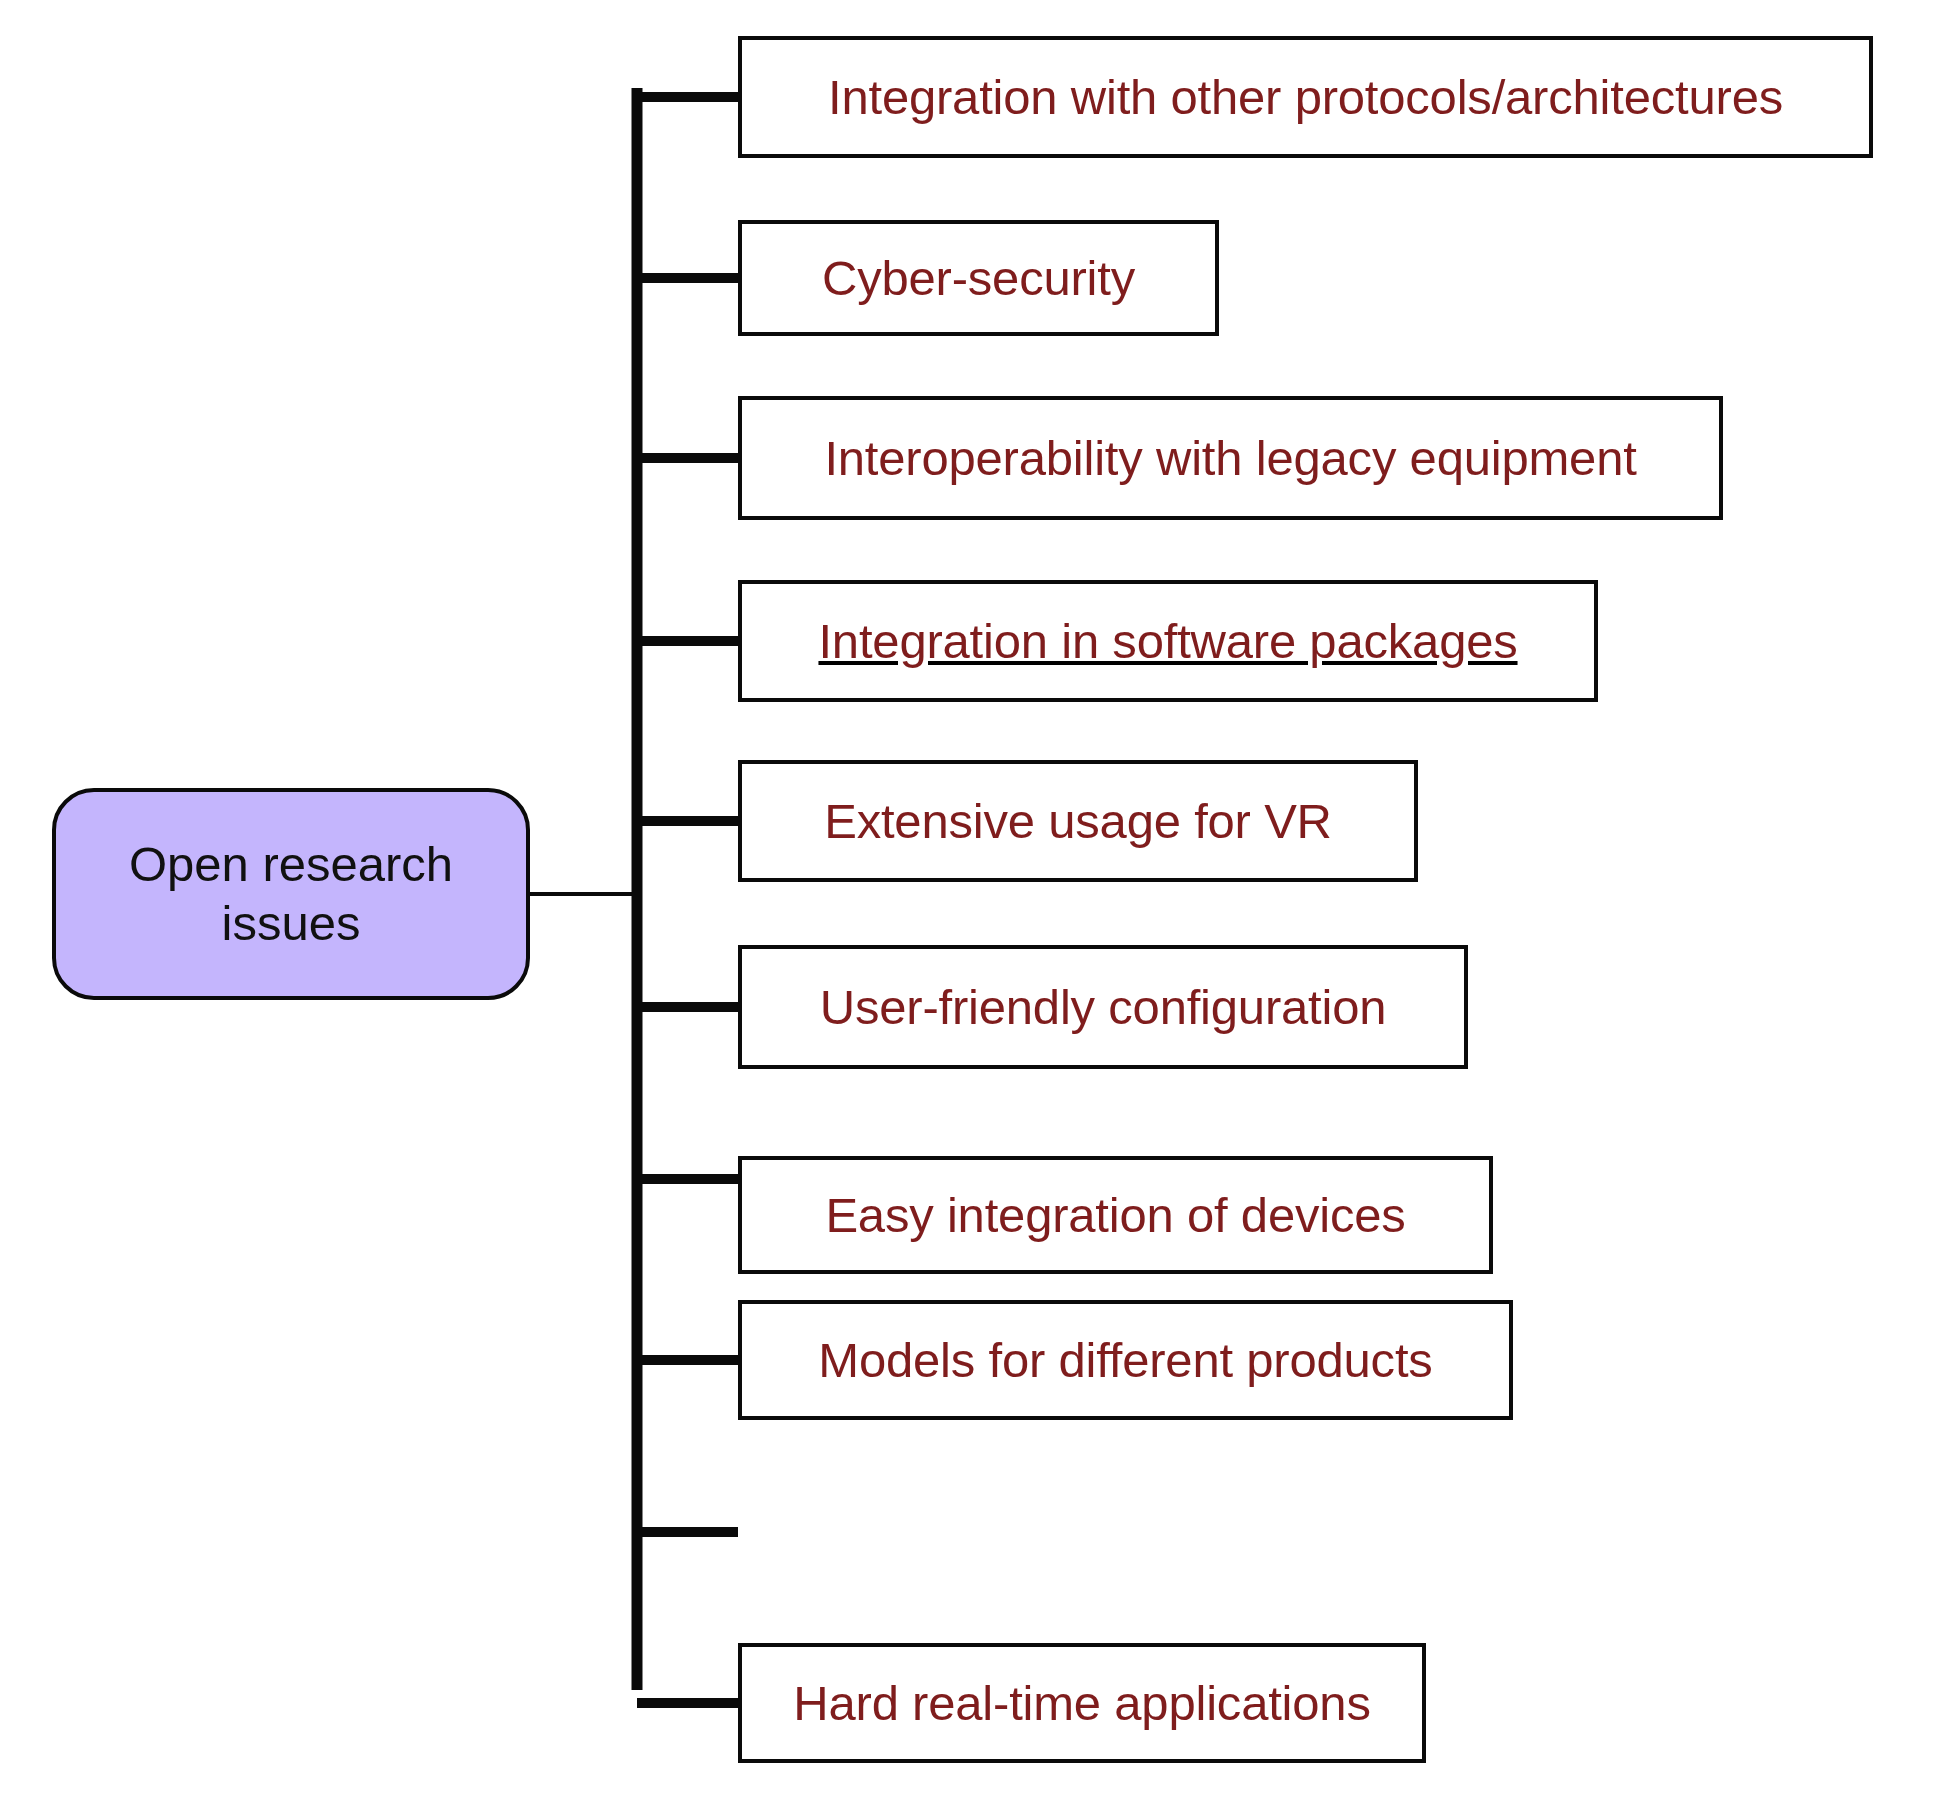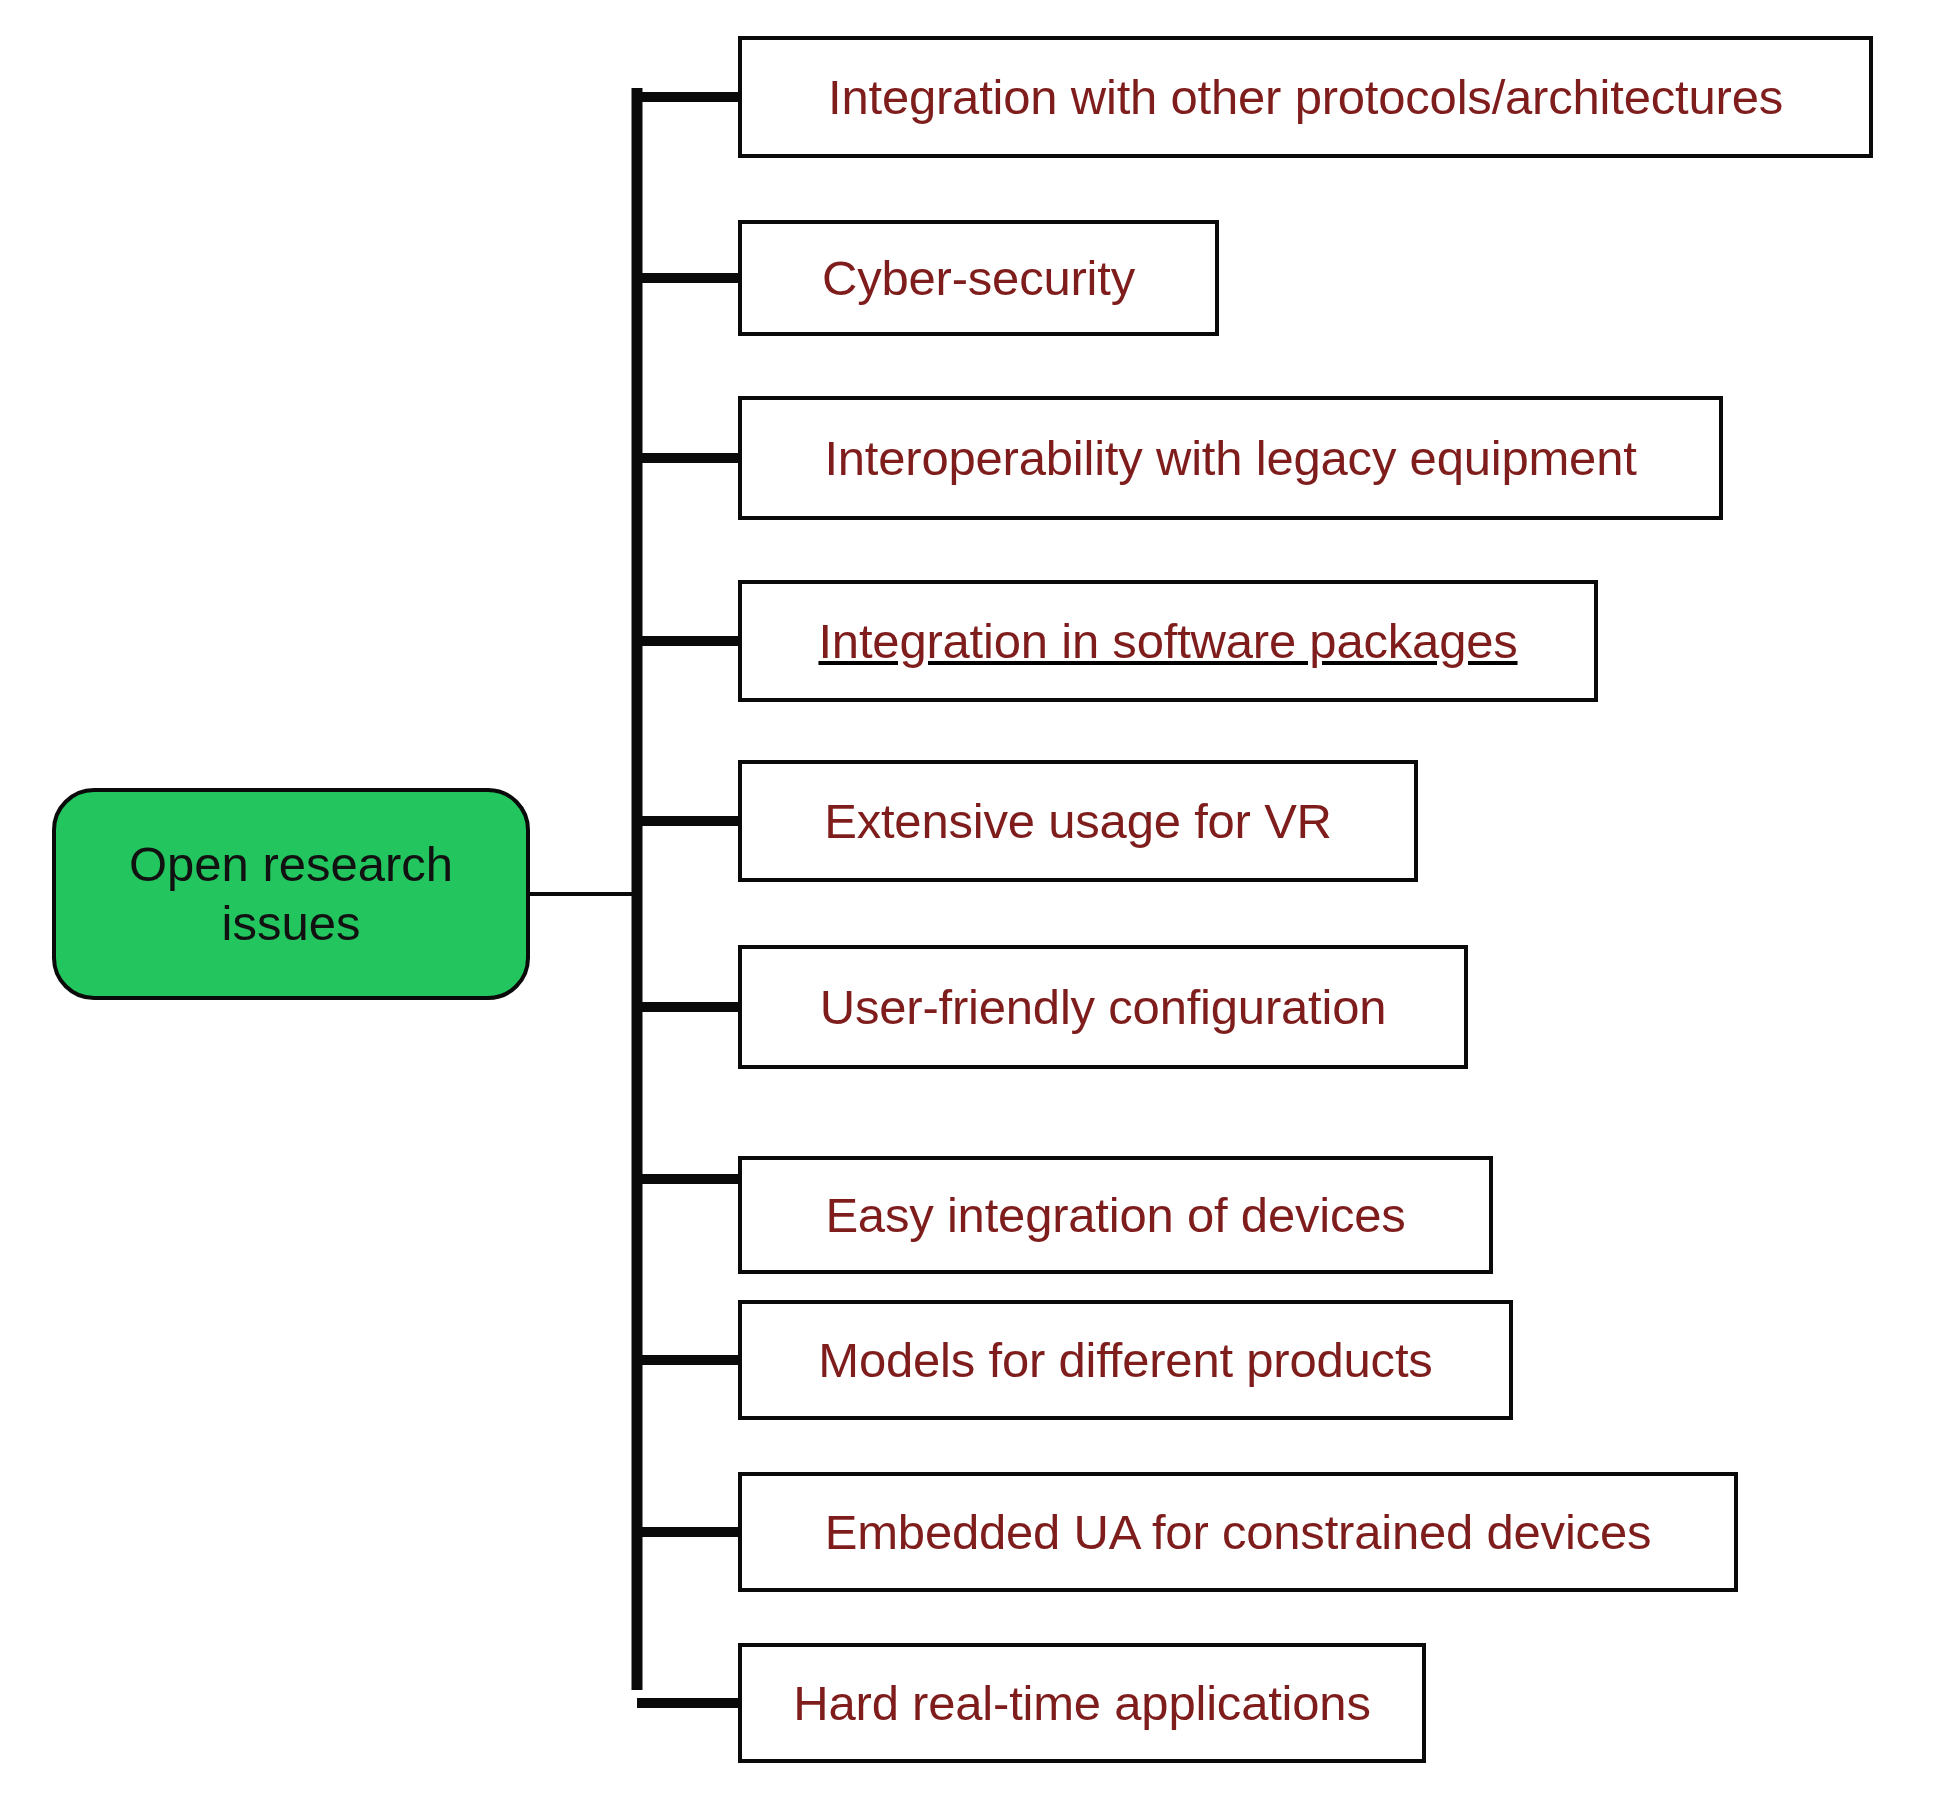--- a/index.html
+++ b/index.html
@@ -37,21 +37,21 @@
     font-size: 49px;
     line-height: 1.12;
     color: #7f1d1d;
     white-space: nowrap;
     letter-spacing: -0.2px;
     text-align: center;
   }
   .root-box {
     position: absolute;
     box-sizing: border-box;
-    background: #22c55e;
+    background: #c4b5fd;
     border: 4px solid #0a0a0a;
     border-radius: 42px;
     display: flex;
     align-items: center;
     justify-content: center;
     z-index: 3;
   }
   .root-label {
     font-size: 49px;
     line-height: 1.2;
@@ -102,20 +102,17 @@
   </div>
   <div class="node-box" style="left: 738px; top: 945px; width: 730px; height: 124px;">
     <span class="node-label">User-friendly configuration</span>
   </div>
   <div class="node-box" style="left: 738px; top: 1120px; width: 755px; height: 118px; margin-top: 36px;">
     <span class="node-label">Easy integration of devices</span>
   </div>
   <div class="node-box" style="left: 738px; top: 1300px; width: 775px; height: 120px;">
     <span class="node-label">Models for different products</span>
   </div>
-  <div class="node-box" style="left: 738px; top: 1472px; width: 1000px; height: 120px;">
-    <span class="node-label">Embedded UA for constrained devices</span>
-  </div>
   <div class="node-box" style="left: 738px; top: 1643px; width: 688px; height: 120px;">
     <span class="node-label">Hard real-time applications</span>
   </div>
 
 </div>
 
 </body></html>

